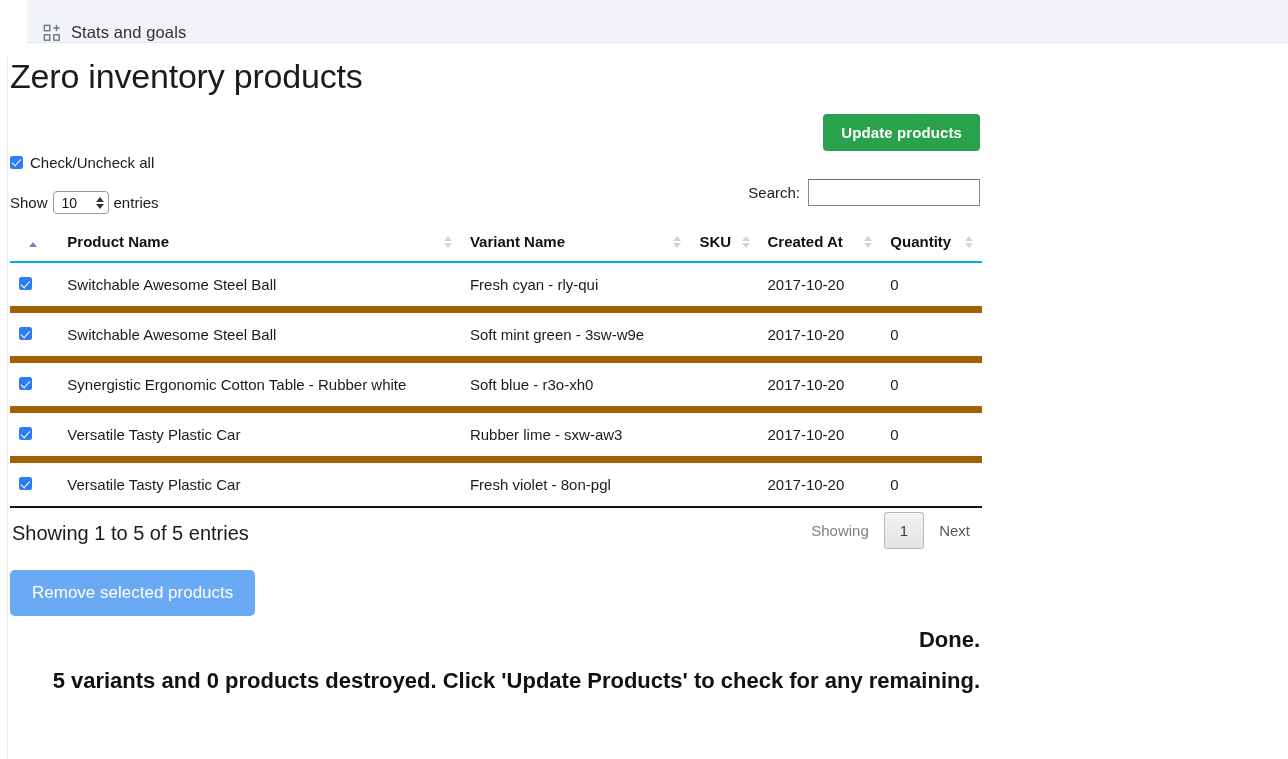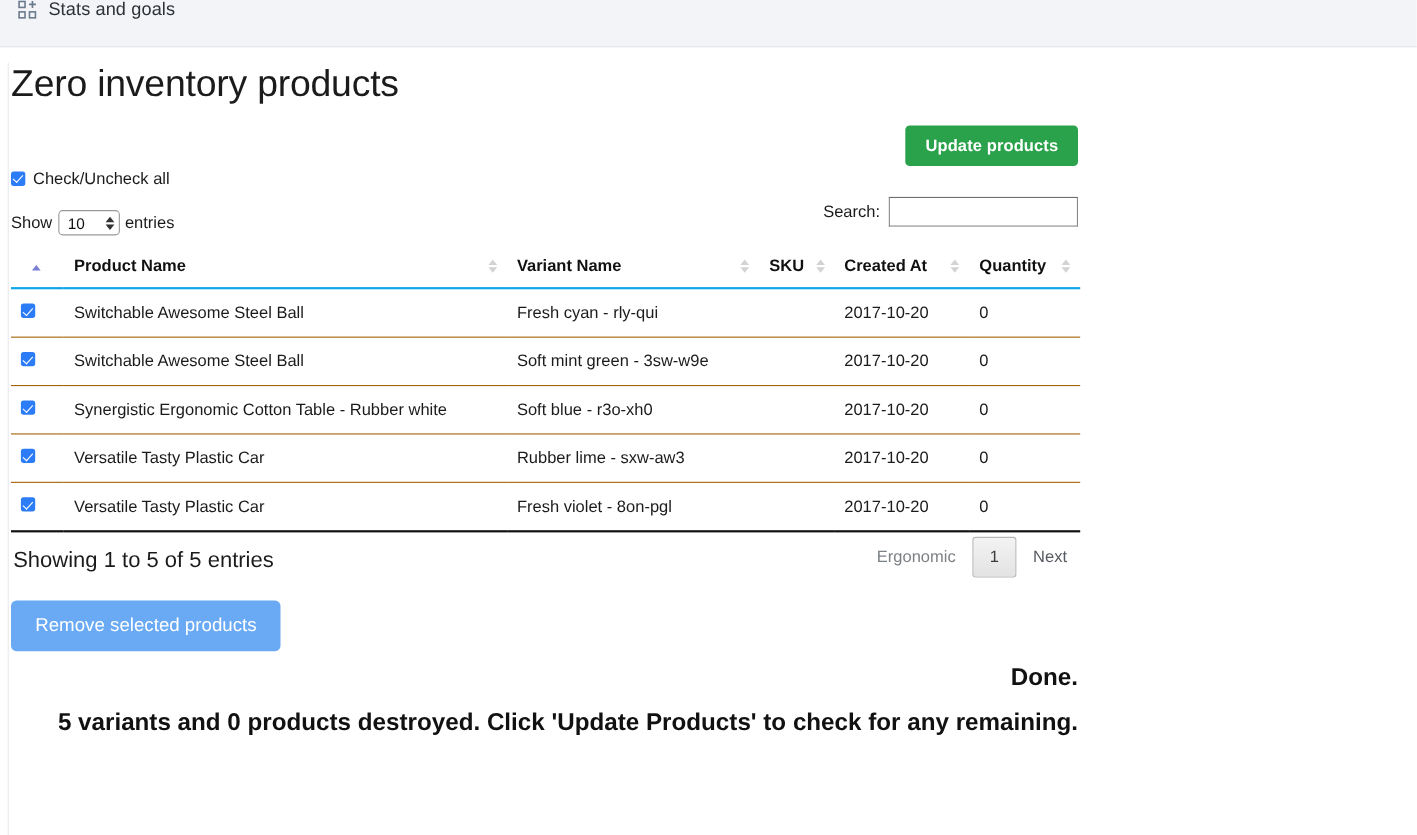--- a/index.html
+++ b/index.html
@@ -11,22 +11,23 @@
     color: #222222;
     overflow: hidden;
   }
 
   
   .topbar {
     height: 43px;
     background: #f2f4f7;
     border-bottom: 1px solid #e3e6ea;
     display: flex;
-    align-items: flex-start;
+    align-items: flex-end;
     padding-left: 16px;
+    margin-left: 27px;
   }
   .topbar-icon {
     width: 18px; height: 18px;
     margin-right: 10px;
     display: block;
   }
   .topbar-title {
     font-size: 16.5px;
     color: #2e3238;
     letter-spacing: 0.1px;
@@ -221,21 +222,21 @@
 
   th.col-check { width: 48px; padding-left: 14px; padding-right: 0; }
   th.col-product { width: 400px; }
   th.col-variant { width: 228px; }
   th.col-sku { width: 63px; }
   th.col-created { width: 122px; }
   th.col-qty { width: 100px; }
 
   table.dt tbody td {
     padding: 13px 9px;
-    border-bottom: 1px solid #a16207;
+    border-bottom: 7px solid #a16207;
     color: #1b1b1b;
     vertical-align: middle;
   }
   table.dt tbody tr:last-child td { border-bottom: 2px solid #111111; }
   td.col-check { padding-left: 14px; padding-right: 0; }
 
   
   .dt-foot {
     position: relative;
     height: 54px;
@@ -445,21 +446,21 @@
           <td></td>
           <td>2017-10-20</td>
           <td>0</td>
         </tr>
       </tbody>
     </table>
 
     <div class="dt-foot">
       <div class="dt-info">Showing 1 to 5 of 5 entries</div>
       <div class="dt-paginate">
-        <span class="pg disabled">Ergonomic</span>
+        <span class="pg disabled">Showing</span>
         <span class="pg num">1</span>
         <span class="pg">Next</span>
       </div>
     </div>
 
     <button class="btn-remove">Remove selected products</button>
 
     <div class="msg">Done.</div>
     <div class="msg second">5 variants and 0 products destroyed. Click 'Update Products' to check for any remaining.</div>
 

